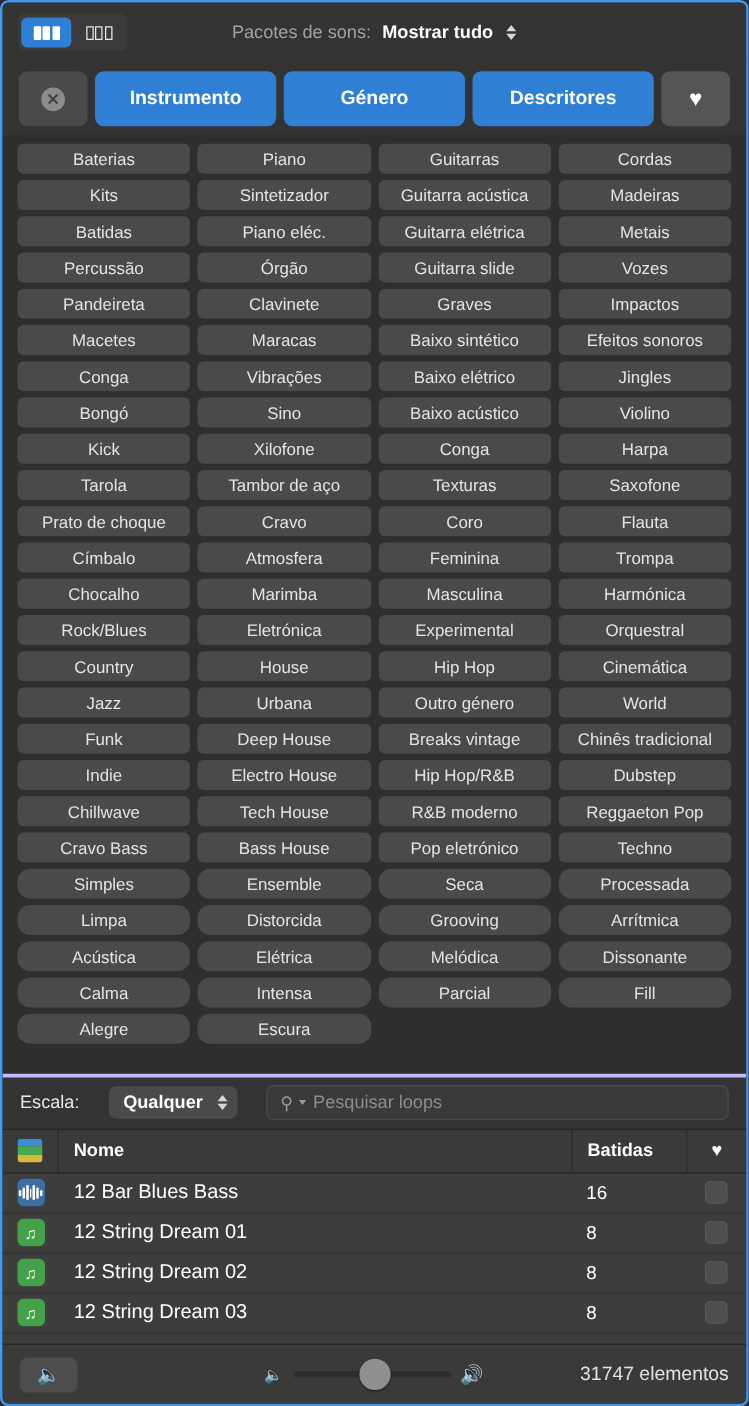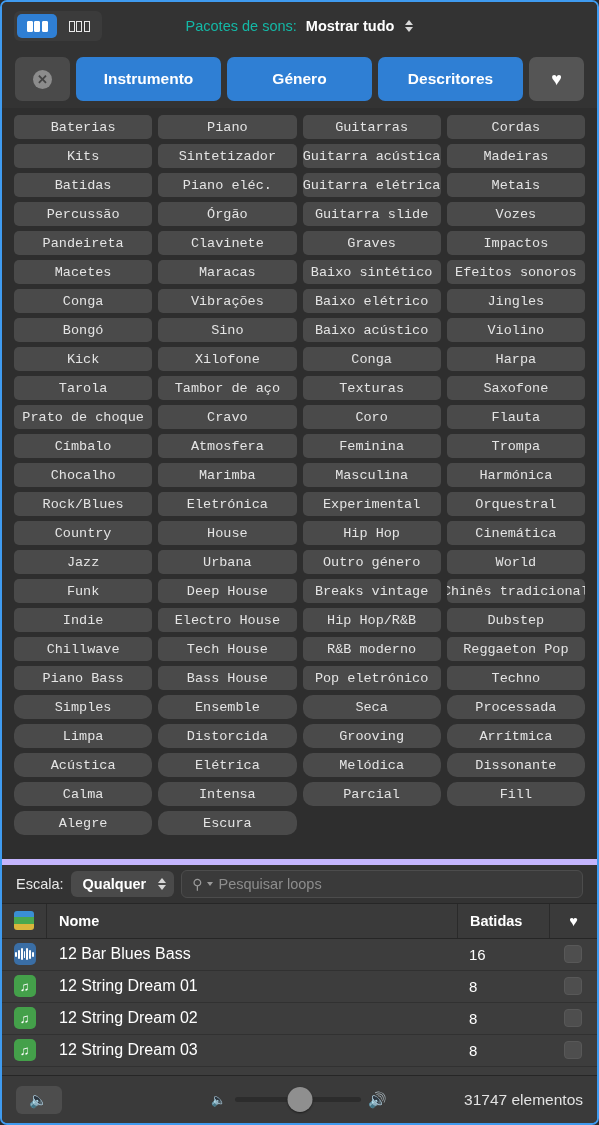--- a/index.html
+++ b/index.html
@@ -57,21 +57,21 @@
     position: absolute;
     left: 0; right: 0;
     display: flex;
     align-items: center;
     justify-content: center;
     gap: 9px;
     pointer-events: none;
   }
   .packs > * { pointer-events: auto; }
   .packs-label {
-    color: #14b8a6;
+    color: #a3a3a3;
     font-size: 14.5px;
   }
   .packs-value {
     color: #ffffff;
     font-size: 14.5px;
     font-weight: bold;
   }
   .stepper {
     display: inline-flex; flex-direction: column;
     align-items: center; justify-content: center;
@@ -119,21 +119,20 @@
     flex: 1 1 auto;
     background: #2e2e2e;
     padding: 7px 12px 10px 12px;
     overflow: hidden;
   }
   .tagrow {
     display: flex;
     gap: 6px;
     margin-bottom: 5px;
     height: 24px;
-    font-family: Liberation Mono, monospace;
   }
   .tag {
     flex: 1 1 0;
     background: #4a4a4a;
     border-radius: 5px;
     color: #e4e4e4;
     font-size: 13.5px;
     display: flex; align-items: center; justify-content: center;
     white-space: nowrap;
     overflow: hidden;
@@ -141,23 +140,23 @@
   .tag.wide { flex: 2 1 0; border-radius: 10px; }
   .tag.empty { background: transparent; }
 
   
   .searchbar {
     flex: 0 0 44px;
     height: 44px;
     background: #333333;
     display: flex;
     align-items: center;
-    gap: 7px;
+    gap: 23px;
     padding: 0 14px;
-    border-top: 6px solid #c4b5fd;
+    border-top: 3px solid #c4b5fd;
   }
   .scale-label { color: #e8e8e8; font-size: 14.5px; }
   .scale-pop {
     background: #4a4a4a;
     border-radius: 6px;
     height: 26px;
     display: flex; align-items: center;
     gap: 10px;
     padding: 0 8px 0 12px;
     color: #ffffff;
@@ -446,21 +445,21 @@
         <div class="tag">Hip Hop/R&amp;B</div>
         <div class="tag">Dubstep</div>
       </div>
       <div class="tagrow">
         <div class="tag">Chillwave</div>
         <div class="tag">Tech House</div>
         <div class="tag">R&amp;B moderno</div>
         <div class="tag">Reggaeton Pop</div>
       </div>
       <div class="tagrow">
-        <div class="tag">Piano Bass</div>
+        <div class="tag">Cravo Bass</div>
         <div class="tag">Bass House</div>
         <div class="tag">Pop eletrónico</div>
         <div class="tag">Techno</div>
       </div>
       <div class="tagrow">
         <div class="tag wide">Simples</div>
         <div class="tag wide">Ensemble</div>
         <div class="tag wide">Seca</div>
         <div class="tag wide">Processada</div>
       </div>

